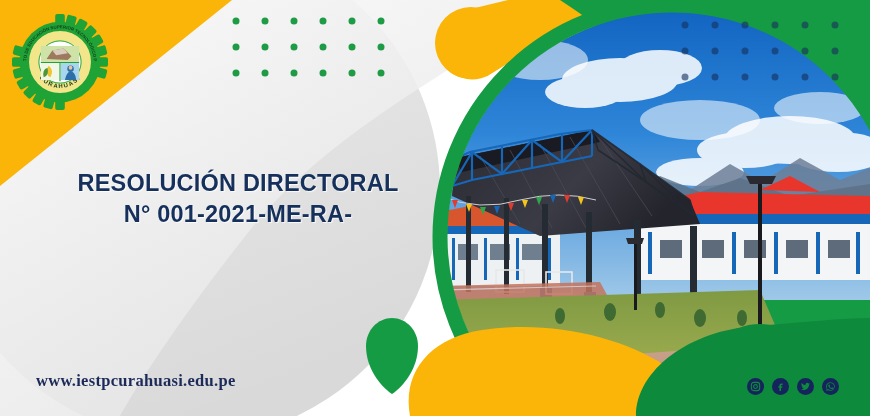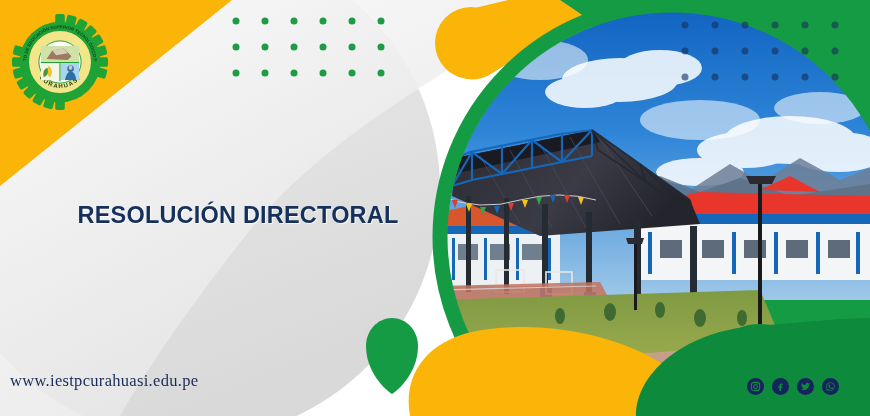--- a/index.html
+++ b/index.html
@@ -22,29 +22,28 @@
   }
   .title-block .line{
     font-family:"Liberation Sans",sans-serif;
     font-weight:bold;
     font-size:23.5px;
     letter-spacing:0.2px;
     line-height:31px;
     color:#16305c;
     text-shadow:1px 1px 1px rgba(255,255,255,0.85);
     white-space:nowrap;
-    margin-top:32px;
   }
 
   
   .url{
     position:absolute;
-    left:10px;top:371px;
+    left:36px;top:371px;
     font-family:"Liberation Serif",serif;
-    font-weight:normal;
+    font-weight:bold;
     font-size:16.5px;
     letter-spacing:0.3px;
     color:#1b2a58;
     z-index:45;
   }
 
   
   .logo{
     position:absolute;
     left:12px;top:14px;
@@ -450,20 +449,21 @@
           <circle cx="61" cy="56" r="2" fill="#e9c39a"></circle>
         </g>
         <line x1="30" y1="50.5" x2="70" y2="50.5" stroke="#1FA336" stroke-width="1.2"></line>
         <line x1="50" y1="51" x2="50" y2="70" stroke="#1FA336" stroke-width="1.2"></line>
       </g>
     </svg>
   </div>
 
   <div class="title-block">
     <div class="line">RESOLUCIÓN DIRECTORAL</div>
+    <div class="line">N° 001-2021-ME-RA-</div>
   </div>
 
   <div class="url">www.iestpcurahuasi.edu.pe</div>
 
   <div class="social">
     <a class="ico">
       <svg width="11" height="11" viewBox="0 0 24 24" fill="none" stroke="#0E8A3C" stroke-width="2.4">
         <rect x="3" y="3" width="18" height="18" rx="5"></rect>
         <circle cx="12" cy="12" r="4.2"></circle>
       </svg>

